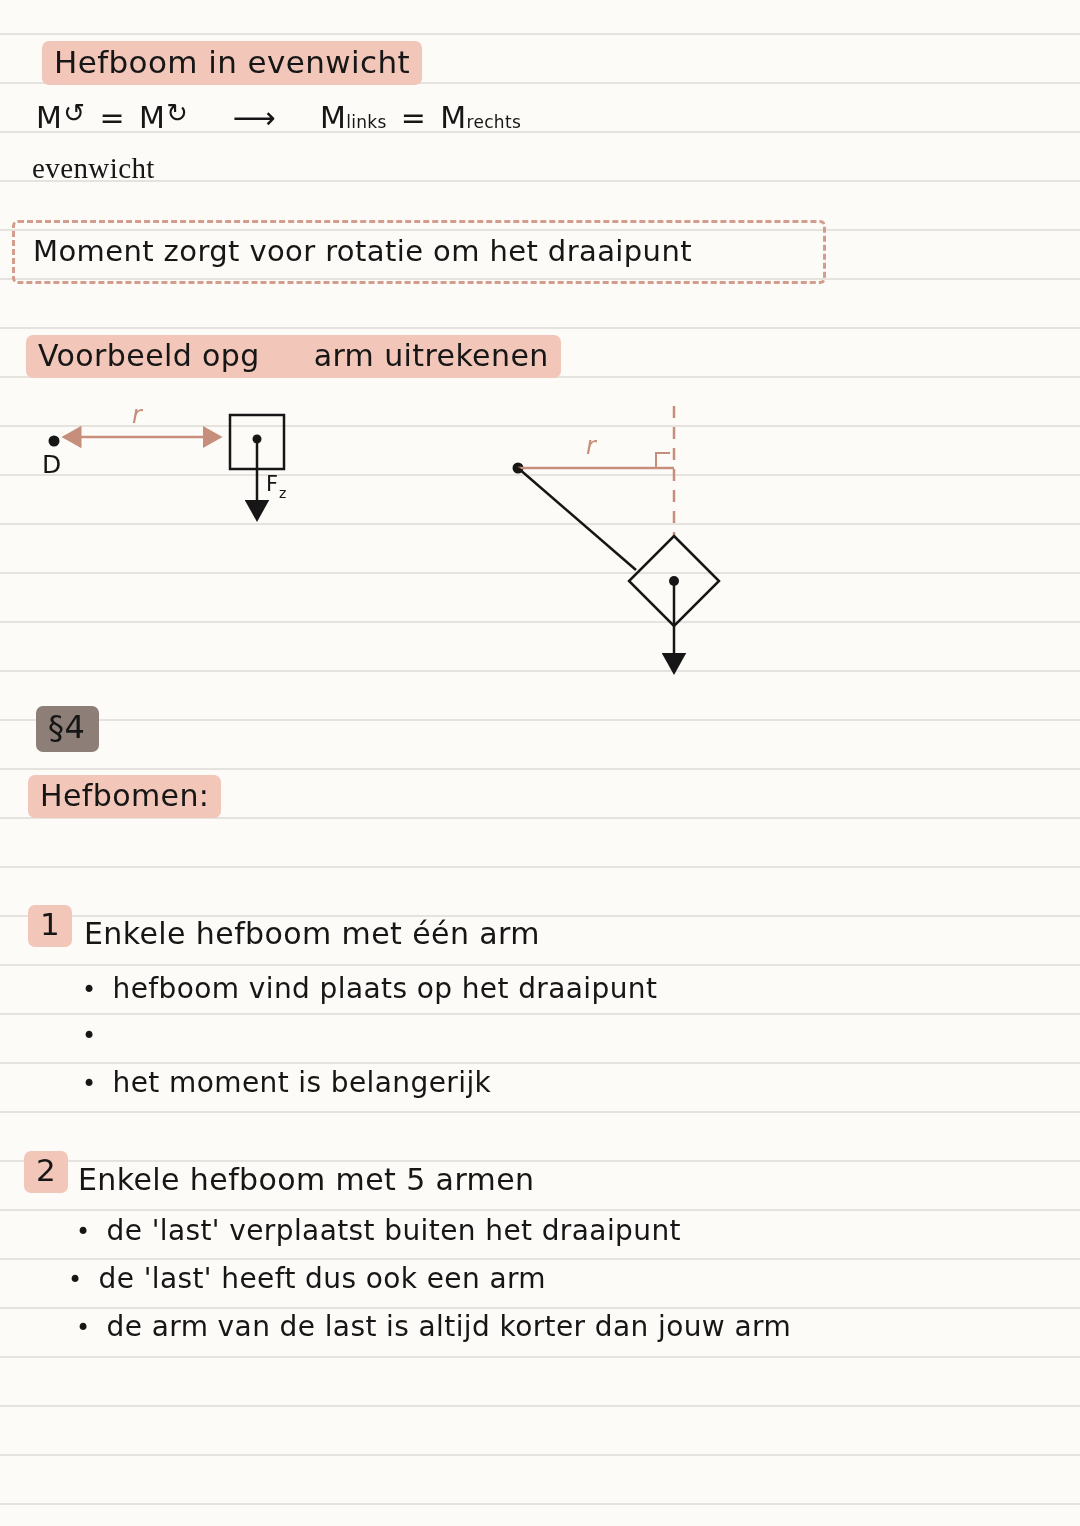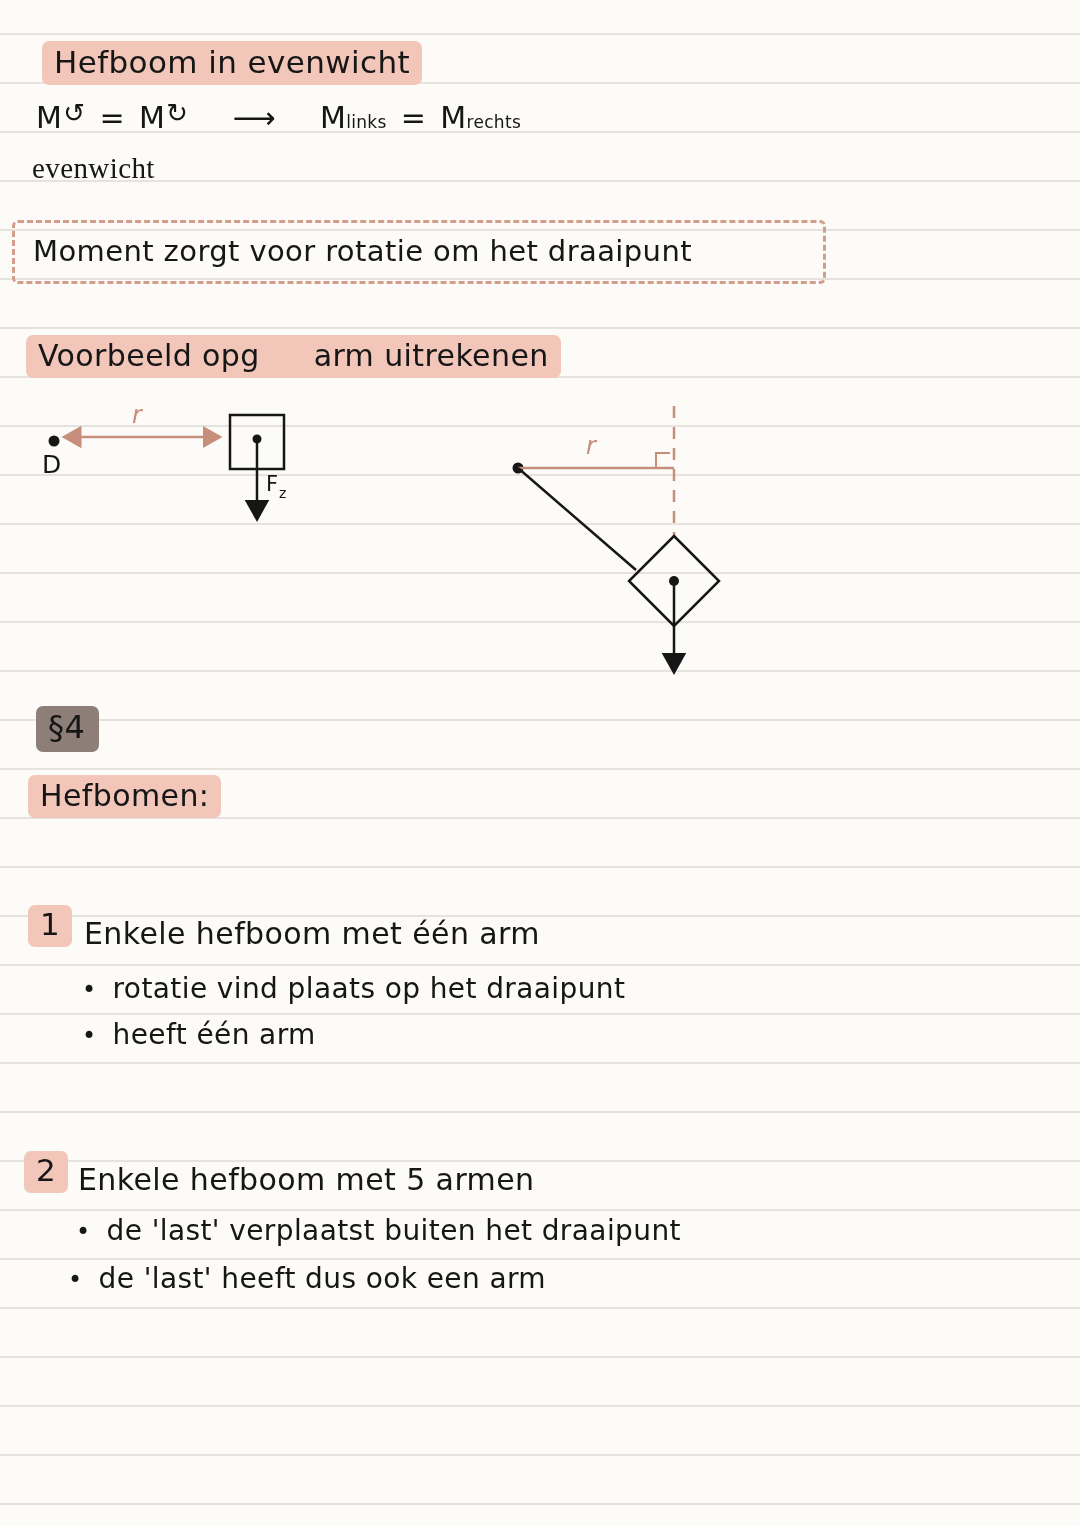--- a/index.html
+++ b/index.html
@@ -171,34 +171,41 @@
   </div>
 
 
   <div class="abs" style="left:28px; top:906px;">
     <span class="num-badge hand">1</span>
   </div>
   <div class="abs hand body-lg" style="left:84px; top:916px;">Enkele hefboom met één arm</div>
 
   <div class="abs bullet-row hand" style="left:82px; top:972px;">
     <span class="dot"></span>
-    <span>rotatie vind plaats op het draaipunt</span>
+    <span>hefboom vind plaats op het draaipunt</span>
   </div>
   <div class="abs bullet-row hand" style="left:82px; top:1018px;">
     <span class="dot"></span>
-    <span>heeft één arm</span>
+  </div>
+  <div class="abs bullet-row hand" style="left:82px; top:1066px;">
+    <span class="dot"></span>
+    <span>het moment is belangerijk</span>
   </div>
 
   <div class="abs" style="left:24px; top:1152px;">
     <span class="num-badge hand">2</span>
   </div>
   <div class="abs hand body-lg" style="left:78px; top:1162px;">Enkele hefboom met 5 armen</div>
 
   <div class="abs bullet-row hand" style="left:76px; top:1214px;">
     <span class="dot"></span>
     <span>de 'last' verplaatst buiten het draaipunt</span>
   </div>
   <div class="abs bullet-row hand" style="left:68px; top:1262px;text-align:center;">
     <span class="dot"></span>
     <span>de 'last' heeft dus ook een arm</span>
   </div>
+  <div class="abs bullet-row hand" style="left:76px; top:1310px;">
+    <span class="dot"></span>
+    <span>de arm van de last is altijd korter dan jouw arm</span>
+  </div>
 
 </div>
 
 </body></html>

